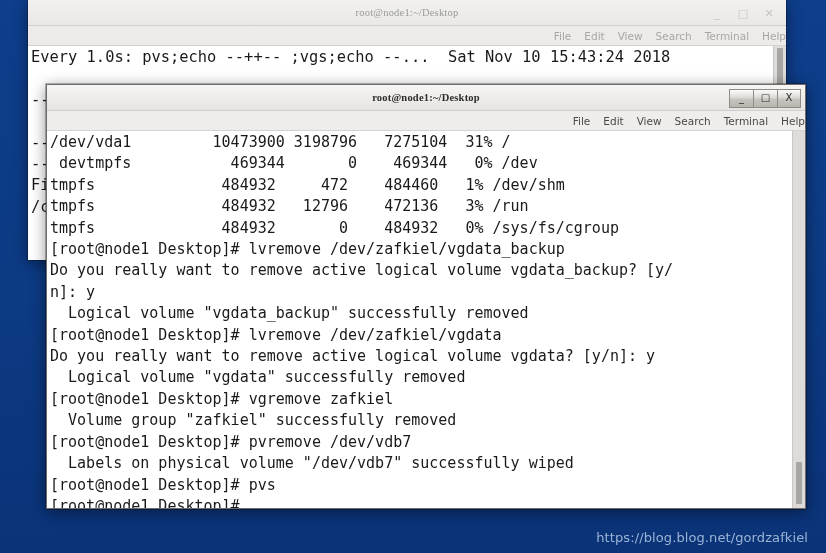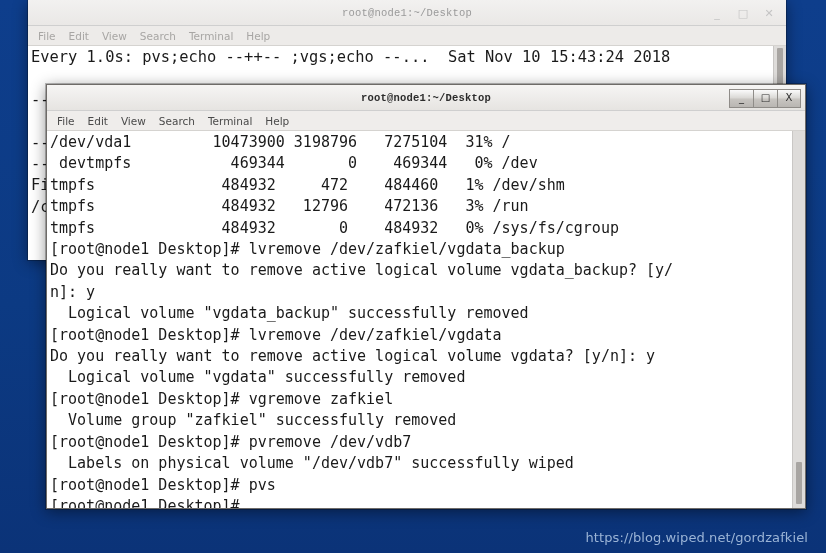--- a/index.html
+++ b/index.html
@@ -42,21 +42,21 @@
     border-bottom: 1px solid #cfcfcf;
   }
   .titlebar.inactive {
     background: linear-gradient(180deg, #f2f1f0 0%, #eae8e6 100%);
   }
   .titlebar.active {
     background: linear-gradient(180deg, #f6f5f4 0%, #e6e4e1 100%);
   }
 
   .title-text {
-    font-family: Liberation Mono, monospace;
+    font-family: Liberation Serif, serif;
     font-size: 10.5px;
     letter-spacing: 0.2px;
   }
   .titlebar.inactive .title-text { color: #9a9a9a; font-weight: normal; }
   .titlebar.active .title-text { color: #2c2c2c; font-weight: bold; }
 
   .win-buttons {
     position: absolute;
     right: 4px;
     top: 0;
@@ -96,20 +96,21 @@
 
   
   .menubar {
     flex: 0 0 20px;
     height: 20px;
     display: flex;
     align-items: center;
     padding-left: 10px;
     gap: 13px;
     border-bottom: 1px solid #d5d3d0;
+    justify-content: flex-end;
   }
   .menubar.inactive { background: #edebe9; }
   .menubar.active   { background: #efedeb; }
 
   .menu-item {
     font-family: "DejaVu Sans", sans-serif;
     font-size: 10.5px;
     white-space: nowrap;
   }
   .menubar.inactive .menu-item { color: #a8a6a4; }
@@ -265,15 +266,15 @@
 [root@node1 Desktop]# pvremove /dev/vdb7
   Labels on physical volume "/dev/vdb7" successfully wiped
 [root@node1 Desktop]# pvs
 [root@node1 Desktop]# </div>
       <div class="scrollbar">
         <div class="scroll-thumb" style="bottom:4px;height:42px;"></div>
       </div>
     </div>
   </div>
 
-  <div id="watermark">https://blog.wiped.net/gordzafkiel</div>
+  <div id="watermark">https://blog.blog.net/gordzafkiel</div>
 
 </div>
 
 </body></html>

